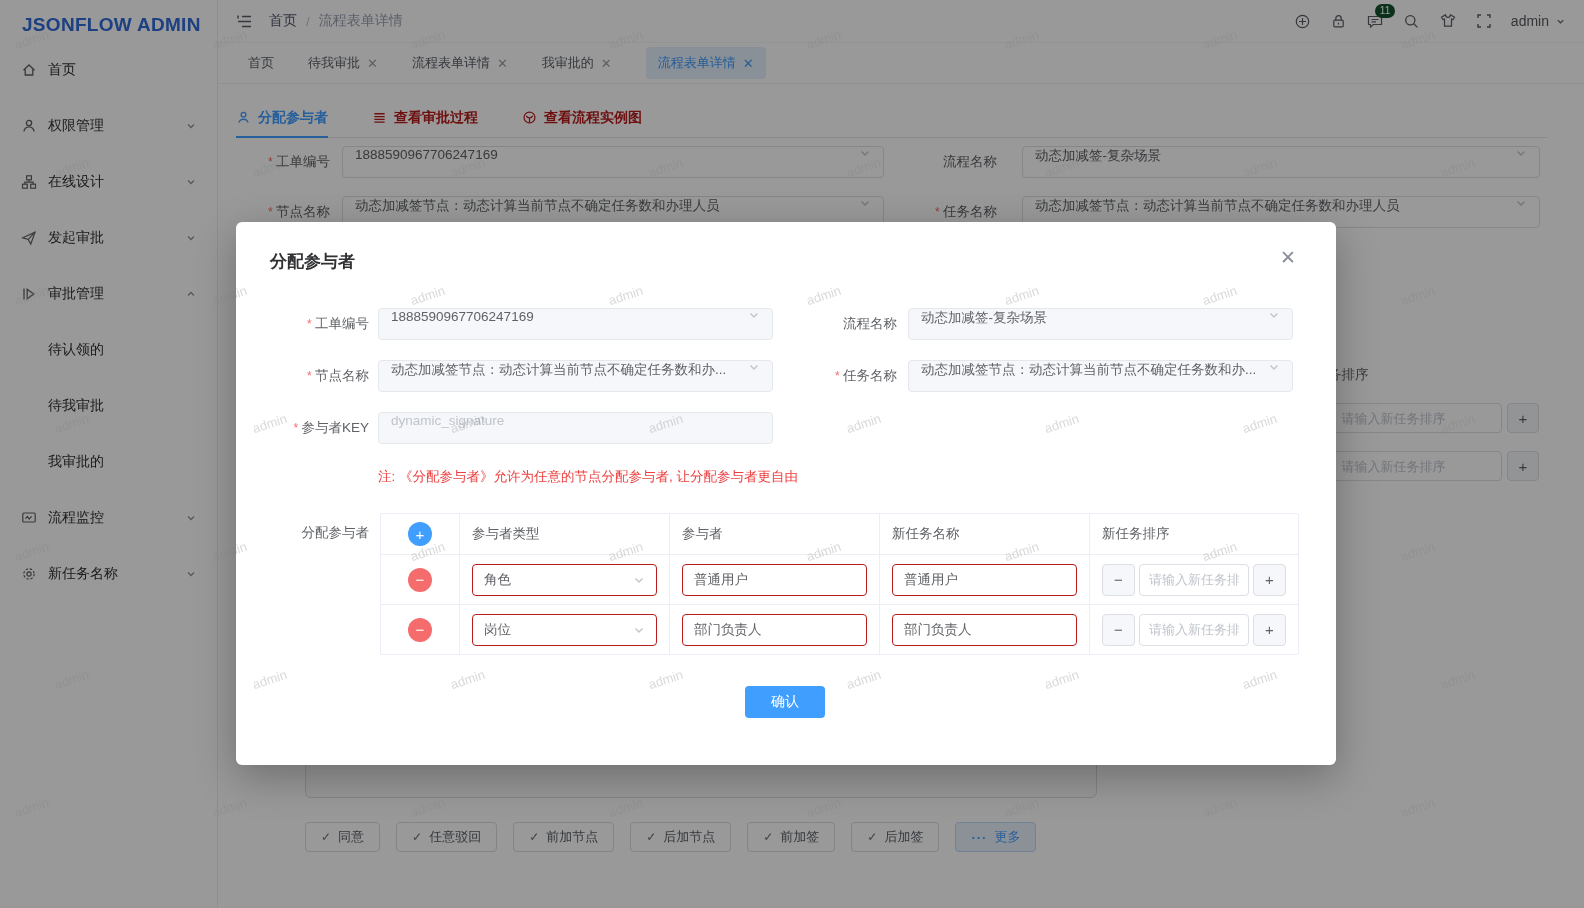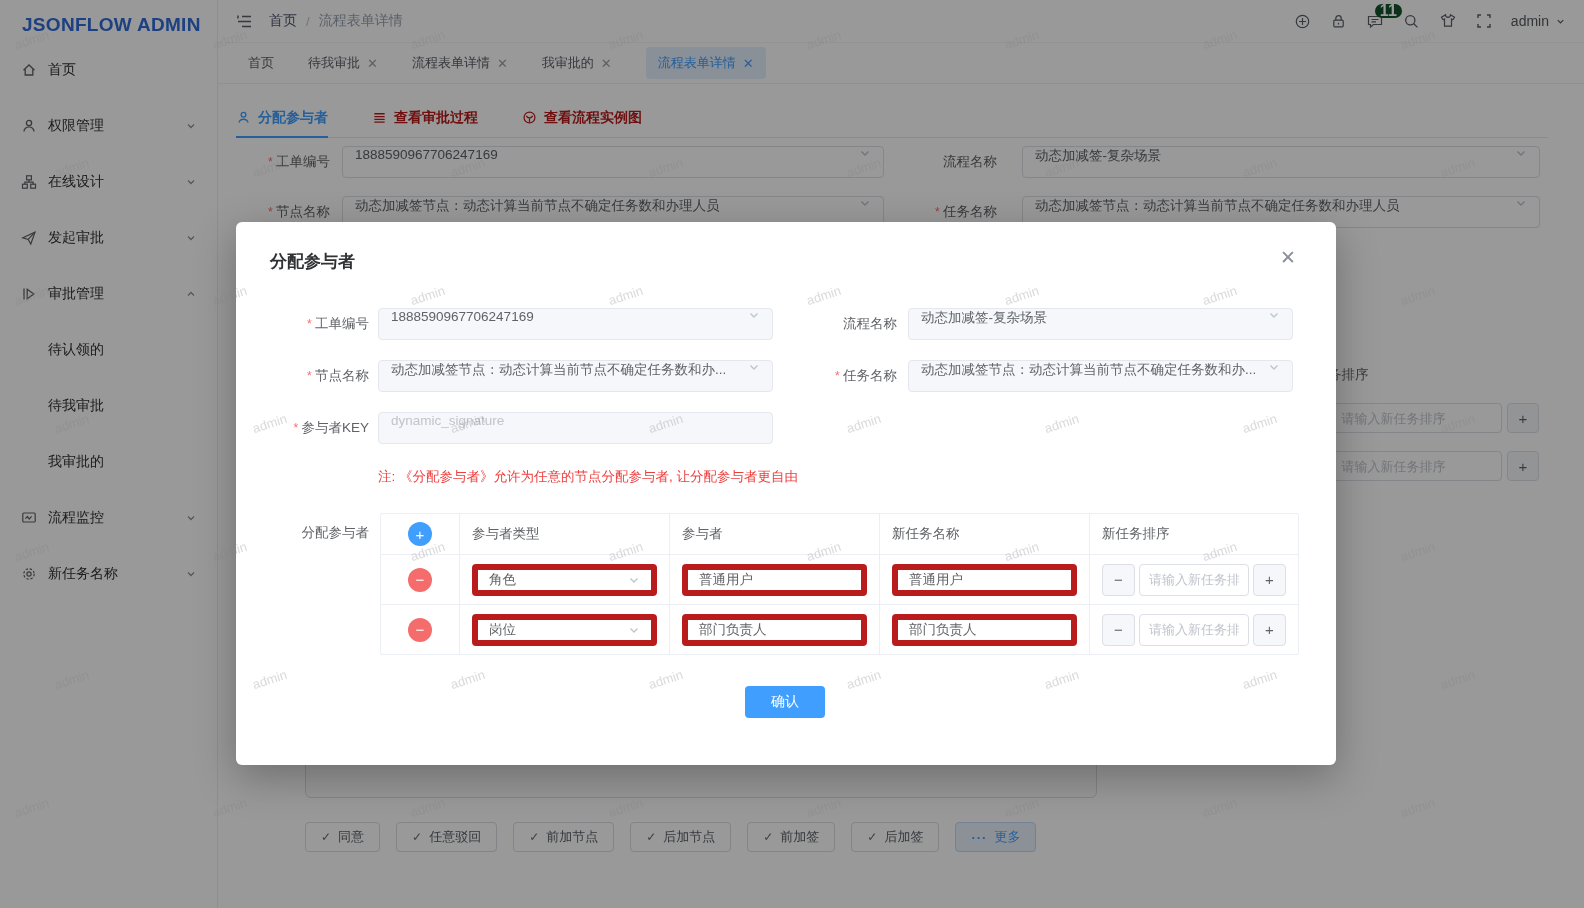--- a/index.html
+++ b/index.html
@@ -22,22 +22,22 @@
   .menu-sub{height:40px;margin-bottom:16px;display:flex;align-items:center;padding-left:48px;color:#303133;font-size:14px;cursor:pointer}
 
   
   .topbar{position:absolute;left:218px;top:0;right:0;height:42px;background:#fff;display:flex;align-items:center;padding:0 18px}
   .hamburger{display:flex;margin-right:16px;color:#5a5e66;cursor:pointer}
   .crumb{font-size:14px;color:#515a6e}
   .crumb-sep{margin:0 9px;color:#c0c4cc;font-size:13px}
   .crumb-cur{font-size:14px;color:#97a0b0}
   .top-right{margin-left:auto;display:flex;align-items:center;gap:19px}
   .tico{position:relative;display:flex;color:#5a5e66;cursor:pointer}
-  .badge{position:absolute;top:-8px;left:9px;background:#14532d;color:#fff;font-size:16px;line-height:14px;
-         padding:0 5px;border-radius:8px;font-weight:700}
+  .badge{position:absolute;top:-8px;left:9px;background:#14532d;color:#fff;font-size:10px;line-height:14px;
+         padding:0 5px;border-radius:8px;font-weight:400}
   .userbox{display:flex;align-items:center;gap:6px;color:#55595f;font-size:14px;cursor:pointer}
 
   
   .tabsrow{position:absolute;left:218px;top:42px;right:0;height:42px;background:#fff;display:flex;align-items:center;
            gap:34px;padding:0 30px;border-bottom:1px solid #eef0f3;border-top:1px solid #f4f5f7}
   .tab{display:flex;align-items:center;gap:7px;font-size:13px;color:#5a5e66;cursor:pointer;white-space:nowrap}
   .tab .x{color:#9aa0a8;font-size:13px;line-height:1}
   .tab.active{background:#e4f0fd;color:var(--primary);padding:7px 12px;border-radius:4px}
   .tab.active .x{color:var(--primary)}
 
@@ -96,21 +96,21 @@
   .t-cell + .t-cell{border-left:1px solid #ebeef5}
   .c1{width:78px;justify-content:center;padding:0}
   .c2,.c3,.c4{width:210px}
   .c5{flex:1}
   .t-head .t-cell{height:40px;font-size:13.5px;color:#606266}
   .t-body .t-cell{height:49px}
   .circ{width:24px;height:24px;border-radius:50%;border:none;color:#fff;font-size:15px;line-height:1;
         display:flex;align-items:center;justify-content:center;cursor:pointer;padding:0}
   .circ.add{background:var(--primary)}
   .circ.del{background:var(--danger)}
-  .cell-ipt{height:32px;border:6px solid #b91c1c;border-radius:4px;background:#fff;display:flex;align-items:center;
+  .cell-ipt{height:32px;border:1px solid #b91c1c;border-radius:4px;background:#fff;display:flex;align-items:center;
             padding:0 11px;font-size:13.5px;color:#606266;width:100%;overflow:hidden;white-space:nowrap}
   .cell-ipt input{flex:1;min-width:0;border:none;outline:none;background:transparent;font:inherit;color:#606266;padding:0}
   .m-stepper{display:flex;gap:4px;width:100%;align-items:center}
   .ms-btn{width:33px;height:32px;flex:0 0 auto;border:1px solid #dcdfe6;border-radius:4px;background:#f5f7fa;color:#606266;
           display:flex;align-items:center;justify-content:center;font-size:15px;cursor:pointer}
   .ms-input{flex:1;min-width:0;height:32px;border:1px solid #dcdfe6;border-radius:4px;background:#fff;outline:none;
             font-size:13px;color:#606266;padding:0 9px}
   .ms-input::placeholder{color:#c0c4cc}
   .m-confirm{position:absolute;left:509px;top:464px;width:80px;height:32px;background:var(--primary);border:none;
              border-radius:4px;color:#fff;font-size:14px;cursor:pointer}

